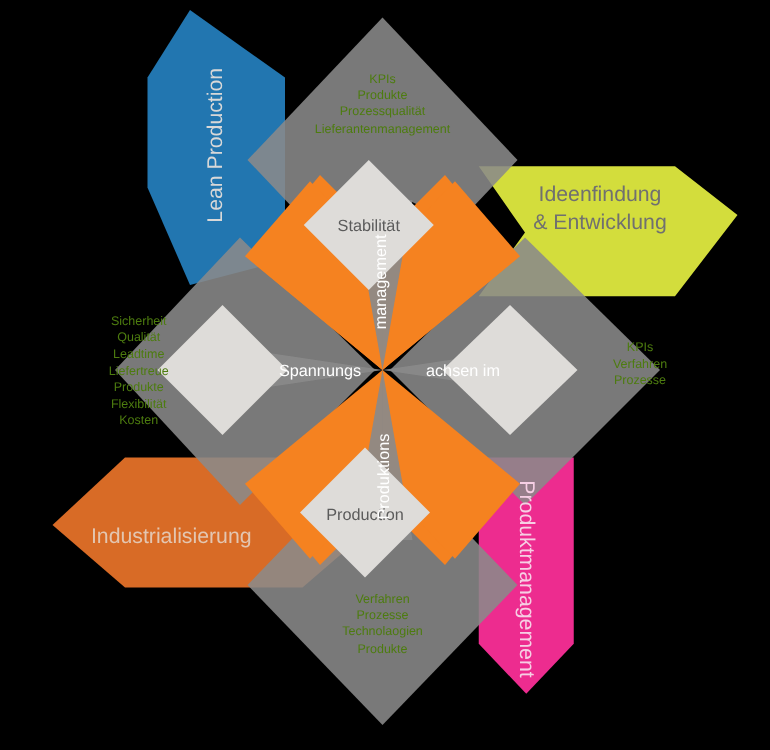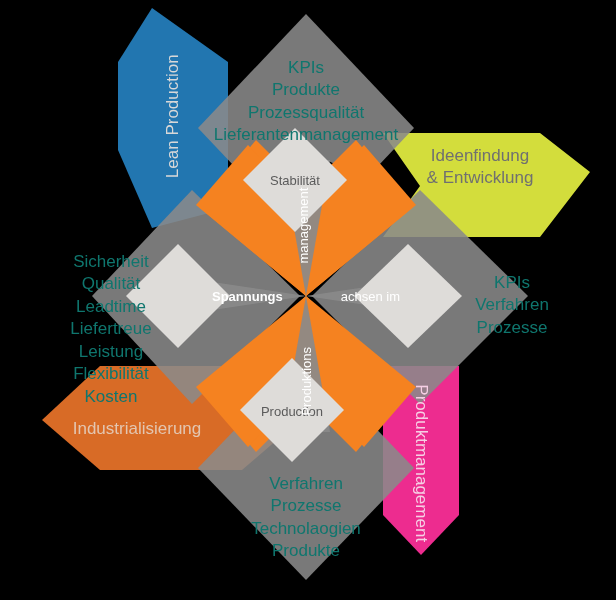--- a/index.html
+++ b/index.html
@@ -3,21 +3,21 @@
 <meta charset="utf-8">
 <style>
   html,body{margin:0;padding:0;background:#000;}
   body{width:616px;height:600px;overflow:hidden;
        font-family:"Liberation Sans",sans-serif;}
   #stage{position:relative;width:616px;height:600px;background:#000;}
   svg{position:absolute;left:0;top:0;width:616px;height:600px;}
   .lbl{position:absolute;color:#cfcfcf;text-align:center;line-height:1.32;
        white-space:pre;pointer-events:none;}
   .outer-lbl{font-size:17px;color:#d8d8d8;}
-  .ray-lbl{font-size:17px;color:#0f766e;}
+  .ray-lbl{font-size:10px;color:#4d7c0f;}
   .core-lbl{font-size:13px;color:#5b5b5b;}
   .spoke-lbl{font-size:13px;color:#ffffff;}
 </style>
 </head>
 <body>
 
 <div id="stage">
 
   <svg viewBox="0 0 616 600">
     <defs>
@@ -92,40 +92,40 @@
 
   <div class="lbl ray-lbl" style="left:186px;top:57px;width:240px;">KPIs
 Produkte
 Prozessqualität
 Lieferantenmanagement</div>
 
   <div class="lbl ray-lbl" style="left:46px;top:251px;width:130px;">Sicherheit
 Qualität
 Leadtime
 Liefertreue
-Leistung
+Produkte
 Flexibilität
 Kosten</div>
 
   <div class="lbl ray-lbl" style="left:452px;top:272px;width:120px;">KPIs
 Verfahren
 Prozesse</div>
 
   <div class="lbl ray-lbl" style="left:216px;top:473px;width:180px;">Verfahren
 Prozesse
 Technolaogien
 Produkte</div>
 
   <div class="lbl core-lbl" style="left:245px;top:172px;width:100px;text-align:center;">Stabilität</div>
 
 
 
   <div class="lbl core-lbl" style="left:242px;top:403px;width:100px;">Production</div>
 
-  <div class="lbl spoke-lbl" style="left:212px;top:288px;width:88px;text-align:left;font-weight:bold;">Spannungs</div>
+  <div class="lbl spoke-lbl" style="left:212px;top:288px;width:88px;text-align:center;">Spannungs</div>
 
   <div class="lbl spoke-lbl" style="left:312px;top:288px;width:88px;text-align:right;">achsen im</div>
 
   <div class="lbl spoke-lbl" style="left:249px;top:234px;width:110px;transform:rotate(-90deg);text-align:right;">management</div>
 
   <div class="lbl spoke-lbl" style="left:252px;top:352px;width:110px;transform:rotate(-90deg);text-align:left;">Produktions</div>
 
 </div>
 
 </body></html>

